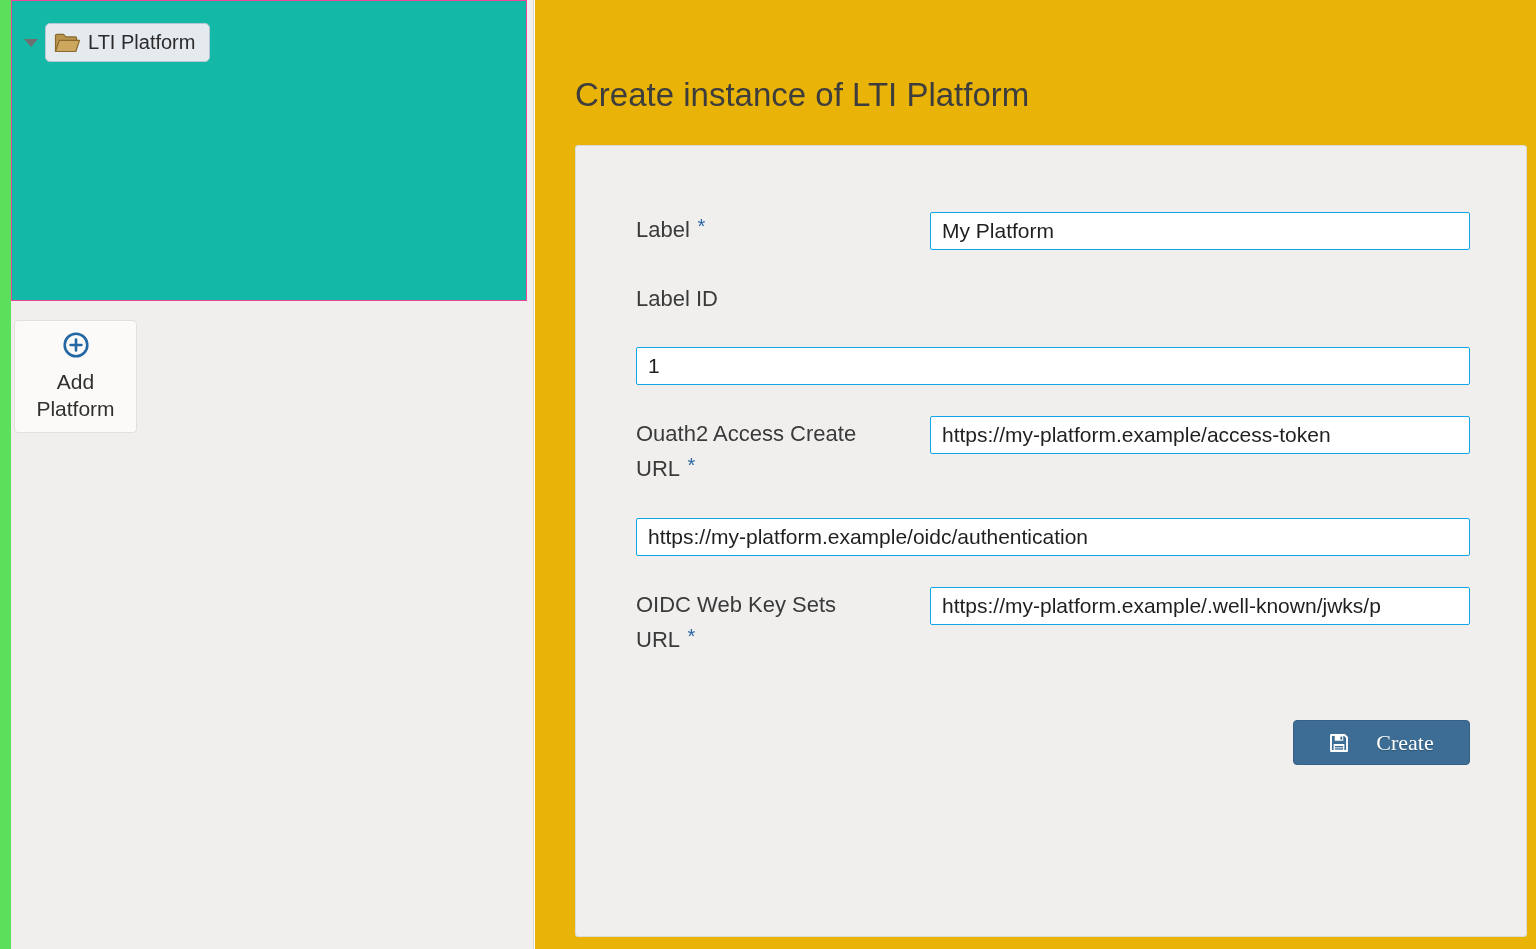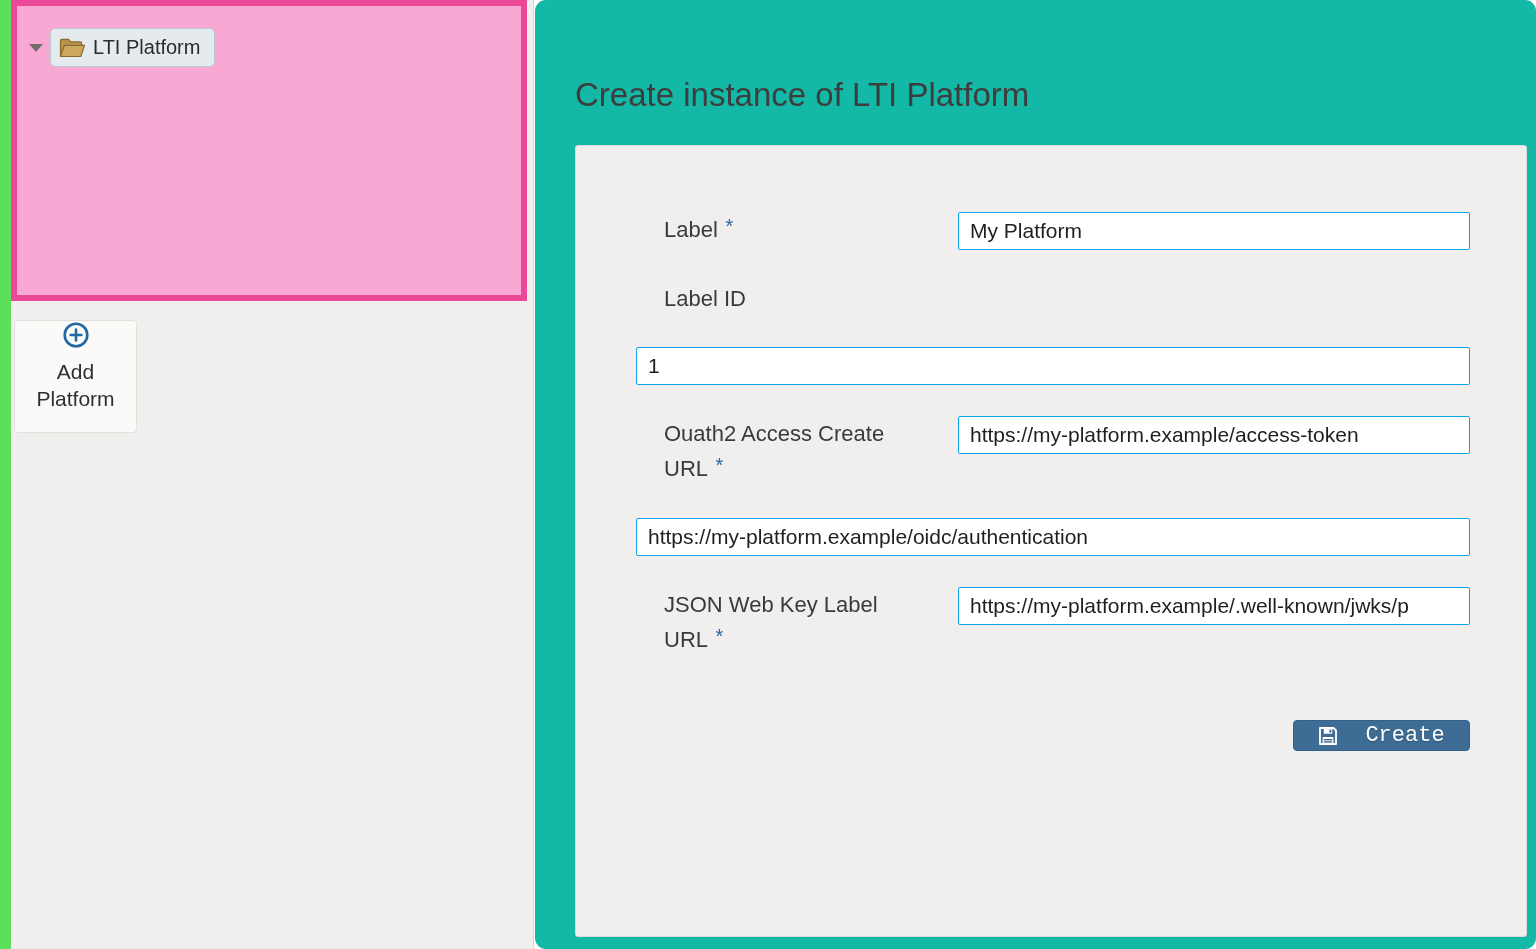--- a/index.html
+++ b/index.html
@@ -12,55 +12,55 @@
   *{margin:0;padding:0;box-sizing:border-box;}
   html,body{width:1536px;height:949px;overflow:hidden;background:#fff;
     font-family:"Liberation Sans",sans-serif;color:#3a3a3a;}
 
   
   .sidebar{position:absolute;left:0;top:0;width:534px;height:949px;
     background:#f0efed;border-right:1px solid #d8d7d5;}
   .green-bar{position:absolute;left:0;top:0;width:11px;height:949px;
     background:var(--accent-green);}
   .tree-panel{position:absolute;left:11px;top:0;width:516px;height:301px;
-    background:#f9a8d4;border:6px solid #ec4899;}
+    background:#14b8a6;border:1px solid #ec4899;}
   .tree-row{display:flex;align-items:center;margin:22px 0 0 12px;}
   .caret{width:0;height:0;border-left:7px solid transparent;
     border-right:7px solid transparent;border-top:8px solid #6f6f6f;
     margin-right:7px;cursor:pointer;}
   .tree-node{display:inline-flex;align-items:center;gap:7px;height:39px;
     background:#e5eaef;border:1px solid #b7c7d3;border-radius:5px;
     padding:0 14px 0 8px;font-size:20px;color:#2b2b2b;cursor:pointer;}
   .add-card{position:absolute;left:14px;top:320px;width:123px;height:113px;
     background:#fbfaf8;border:1px solid #e2e0dd;border-radius:4px;
-    display:flex;flex-direction:column;align-items:center;justify-content:flex-start;
+    display:flex;flex-direction:column;align-items:center;justify-content:center;
     gap:9px;cursor:pointer;}
   .add-card .lbl{font-size:21px;color:#303030;text-align:center;
     line-height:27px;width:92px;}
 
   
-  .main{position:absolute;left:535px;top:0;width:1001px;height:949px;background:#14b8a6;border-radius:11px;}
+  .main{position:absolute;left:535px;top:0;width:1001px;height:949px;background:#eab308;}
   .page-title{position:absolute;left:40px;top:76px;font-size:33px;
     font-weight:400;color:#3d3d3d;white-space:nowrap;}
   .form-panel{position:absolute;left:40px;top:145px;width:952px;height:792px;
     background:#f0efee;border:1px solid #dcdbd9;border-radius:3px;
     padding:66px 56px 0 60px;}
   .frow{display:flex;align-items:flex-start;margin-bottom:31px;}
   .flabel{width:294px;flex-shrink:0;padding-right:70px;font-size:22px;
-    line-height:35px;color:#3a3a3a;margin-left:28px;}
+    line-height:35px;color:#3a3a3a;}
   .req{color:var(--required-blue);font-size:20px;position:relative;top:-4px;
     margin-left:2px;}
   .finput{flex:1;height:38px;border:1px solid #0ea5e9;border-radius:2px;
     background:#fff;font-family:inherit;font-size:21px;color:#1f1f1f;
     padding:0 11px;outline:none;white-space:nowrap;overflow:hidden;}
   .btn-row{display:flex;justify-content:flex-end;margin-top:62px;}
   .create-btn{display:inline-flex;align-items:center;justify-content:center;
-    gap:27px;min-width:177px;height:31px;background:var(--button-blue);
+    gap:27px;min-width:177px;height:45px;background:var(--button-blue);
     border:1px solid #36618651;border:1px solid #366186;border-radius:4px;
-    color:#fff;font-family:Liberation Mono, monospace;font-size:22px;cursor:pointer;
+    color:#fff;font-family:Liberation Serif, serif;font-size:22px;cursor:pointer;
     text-shadow:0 1px 1px rgba(0,0,0,0.25);padding:0 22px;}
 </style>
 </head>
 <body>
 
 <div class="sidebar">
   <div class="green-bar"></div>
 
   <div class="tree-panel">
     <div class="tree-row">
@@ -110,21 +110,21 @@
   <div class="frow">
     <label class="flabel"><span class="ltext">Ouath2 Access Create URL</span><span class="req"> *</span></label>
     <input class="finput" type="text" value="https://my-platform.example/access-token" style="">
   </div>
 
   <div class="frow">
     <input class="finput" type="text" value="https://my-platform.example/oidc/authentication" style="">
   </div>
 
   <div class="frow">
-    <label class="flabel"><span class="ltext">JSON Web Key Label URL</span><span class="req"> *</span></label>
+    <label class="flabel"><span class="ltext">OIDC Web Key Sets URL</span><span class="req"> *</span></label>
     <input class="finput" type="text" value="https://my-platform.example/.well-known/jwks/p" style="">
   </div>
 </div>
 
     <div class="btn-row">
       <button class="create-btn">
         <span style="display:inline-flex;">
           <svg width="20" height="20" viewBox="0 0 16 16">
             <path d="M1.6 1.6 h10.8 l2 2 v10.8 h-12.8 z" fill="none" stroke="#ffffff" stroke-width="1.5" stroke-linejoin="round"></path>
             <rect x="4.6" y="2.1" width="6.8" height="4.1" fill="#ffffff"></rect>

